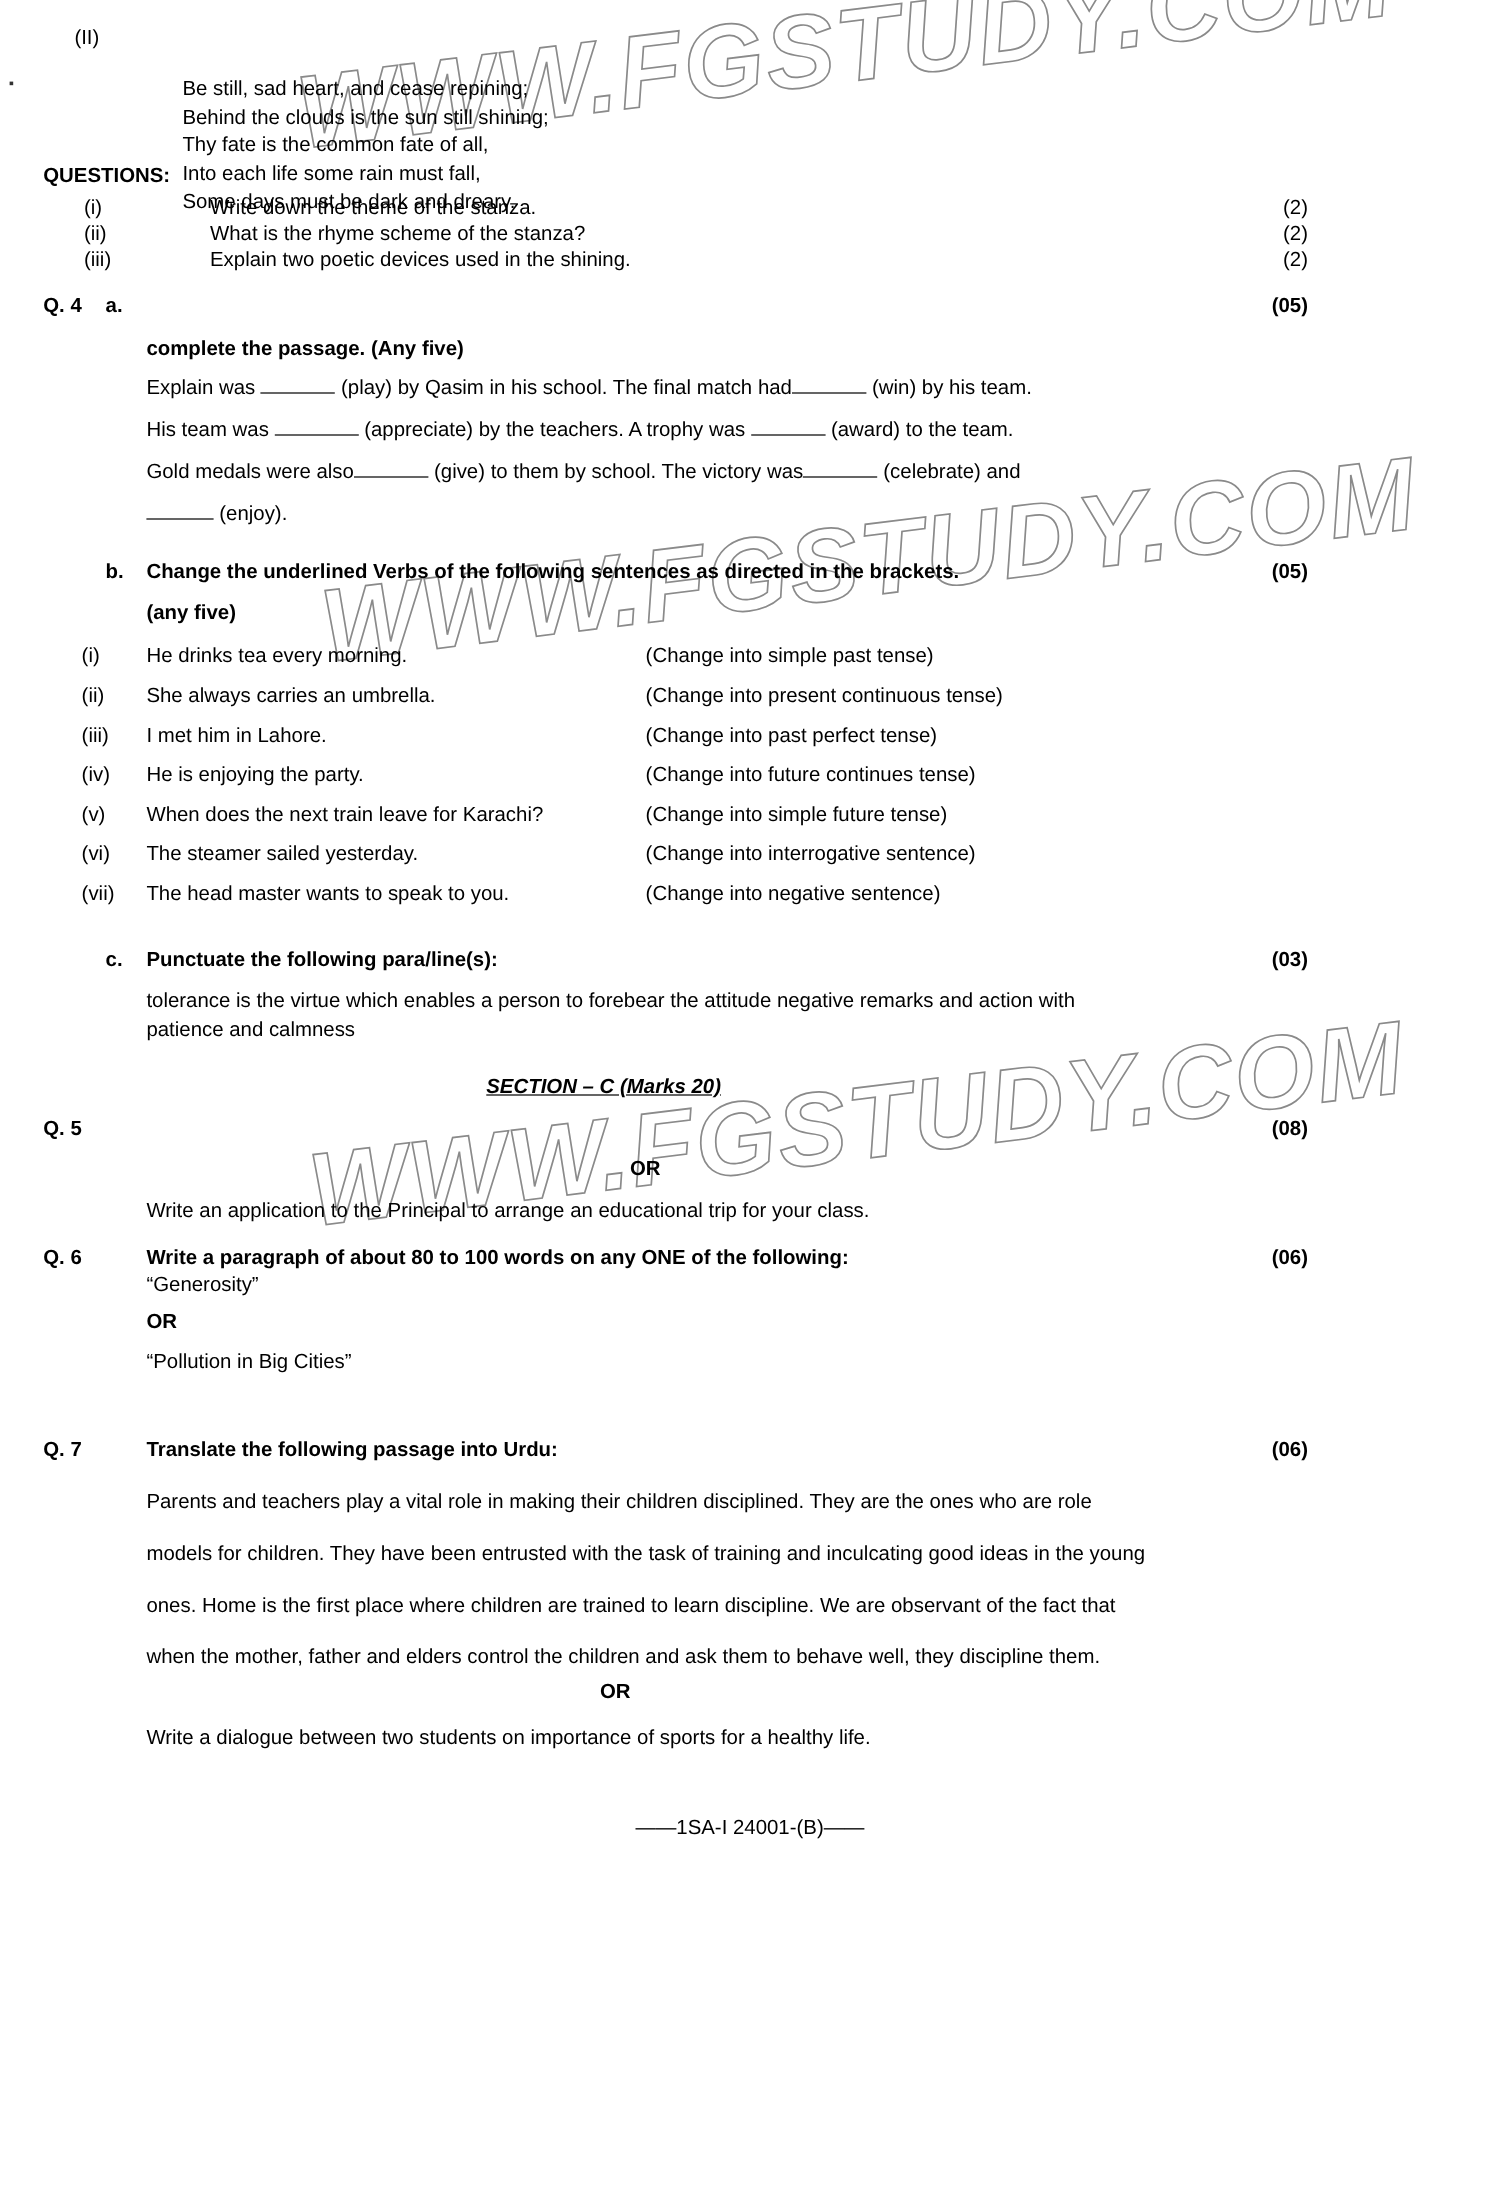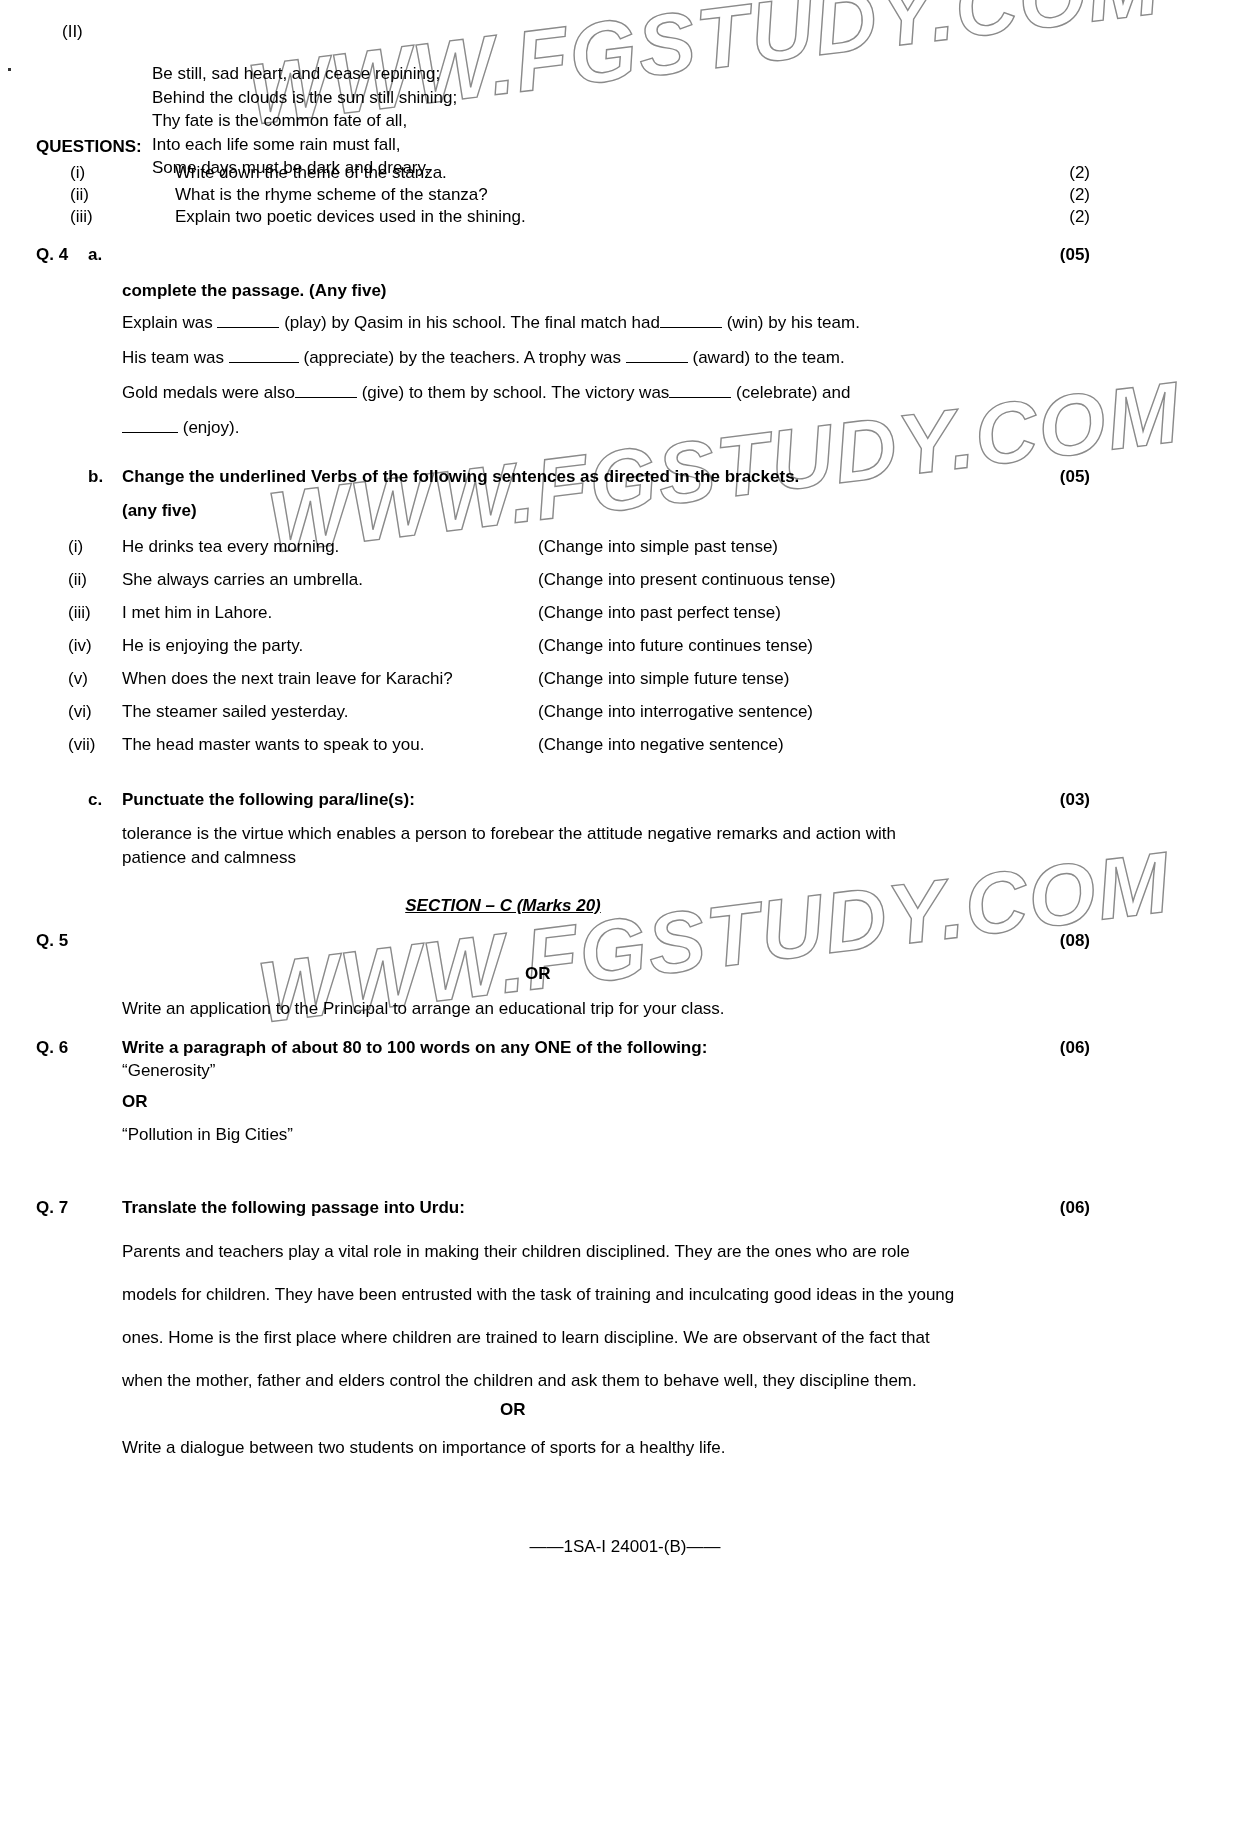--- a/index.html
+++ b/index.html
@@ -136,21 +136,20 @@
   .or-word {
     position: absolute;
     font-weight: 700;
     z-index: 12;
   }
   .footer-line {
     position: absolute;
     width: 1250px;
     text-align: center;
     z-index: 12;
-    margin-top: 24px;
   }
   .punct-para {
     position: absolute;
     left: 122px;
     width: 800px;
     line-height: 24px;
     z-index: 10;
   }
   .passage {
     position: absolute;

